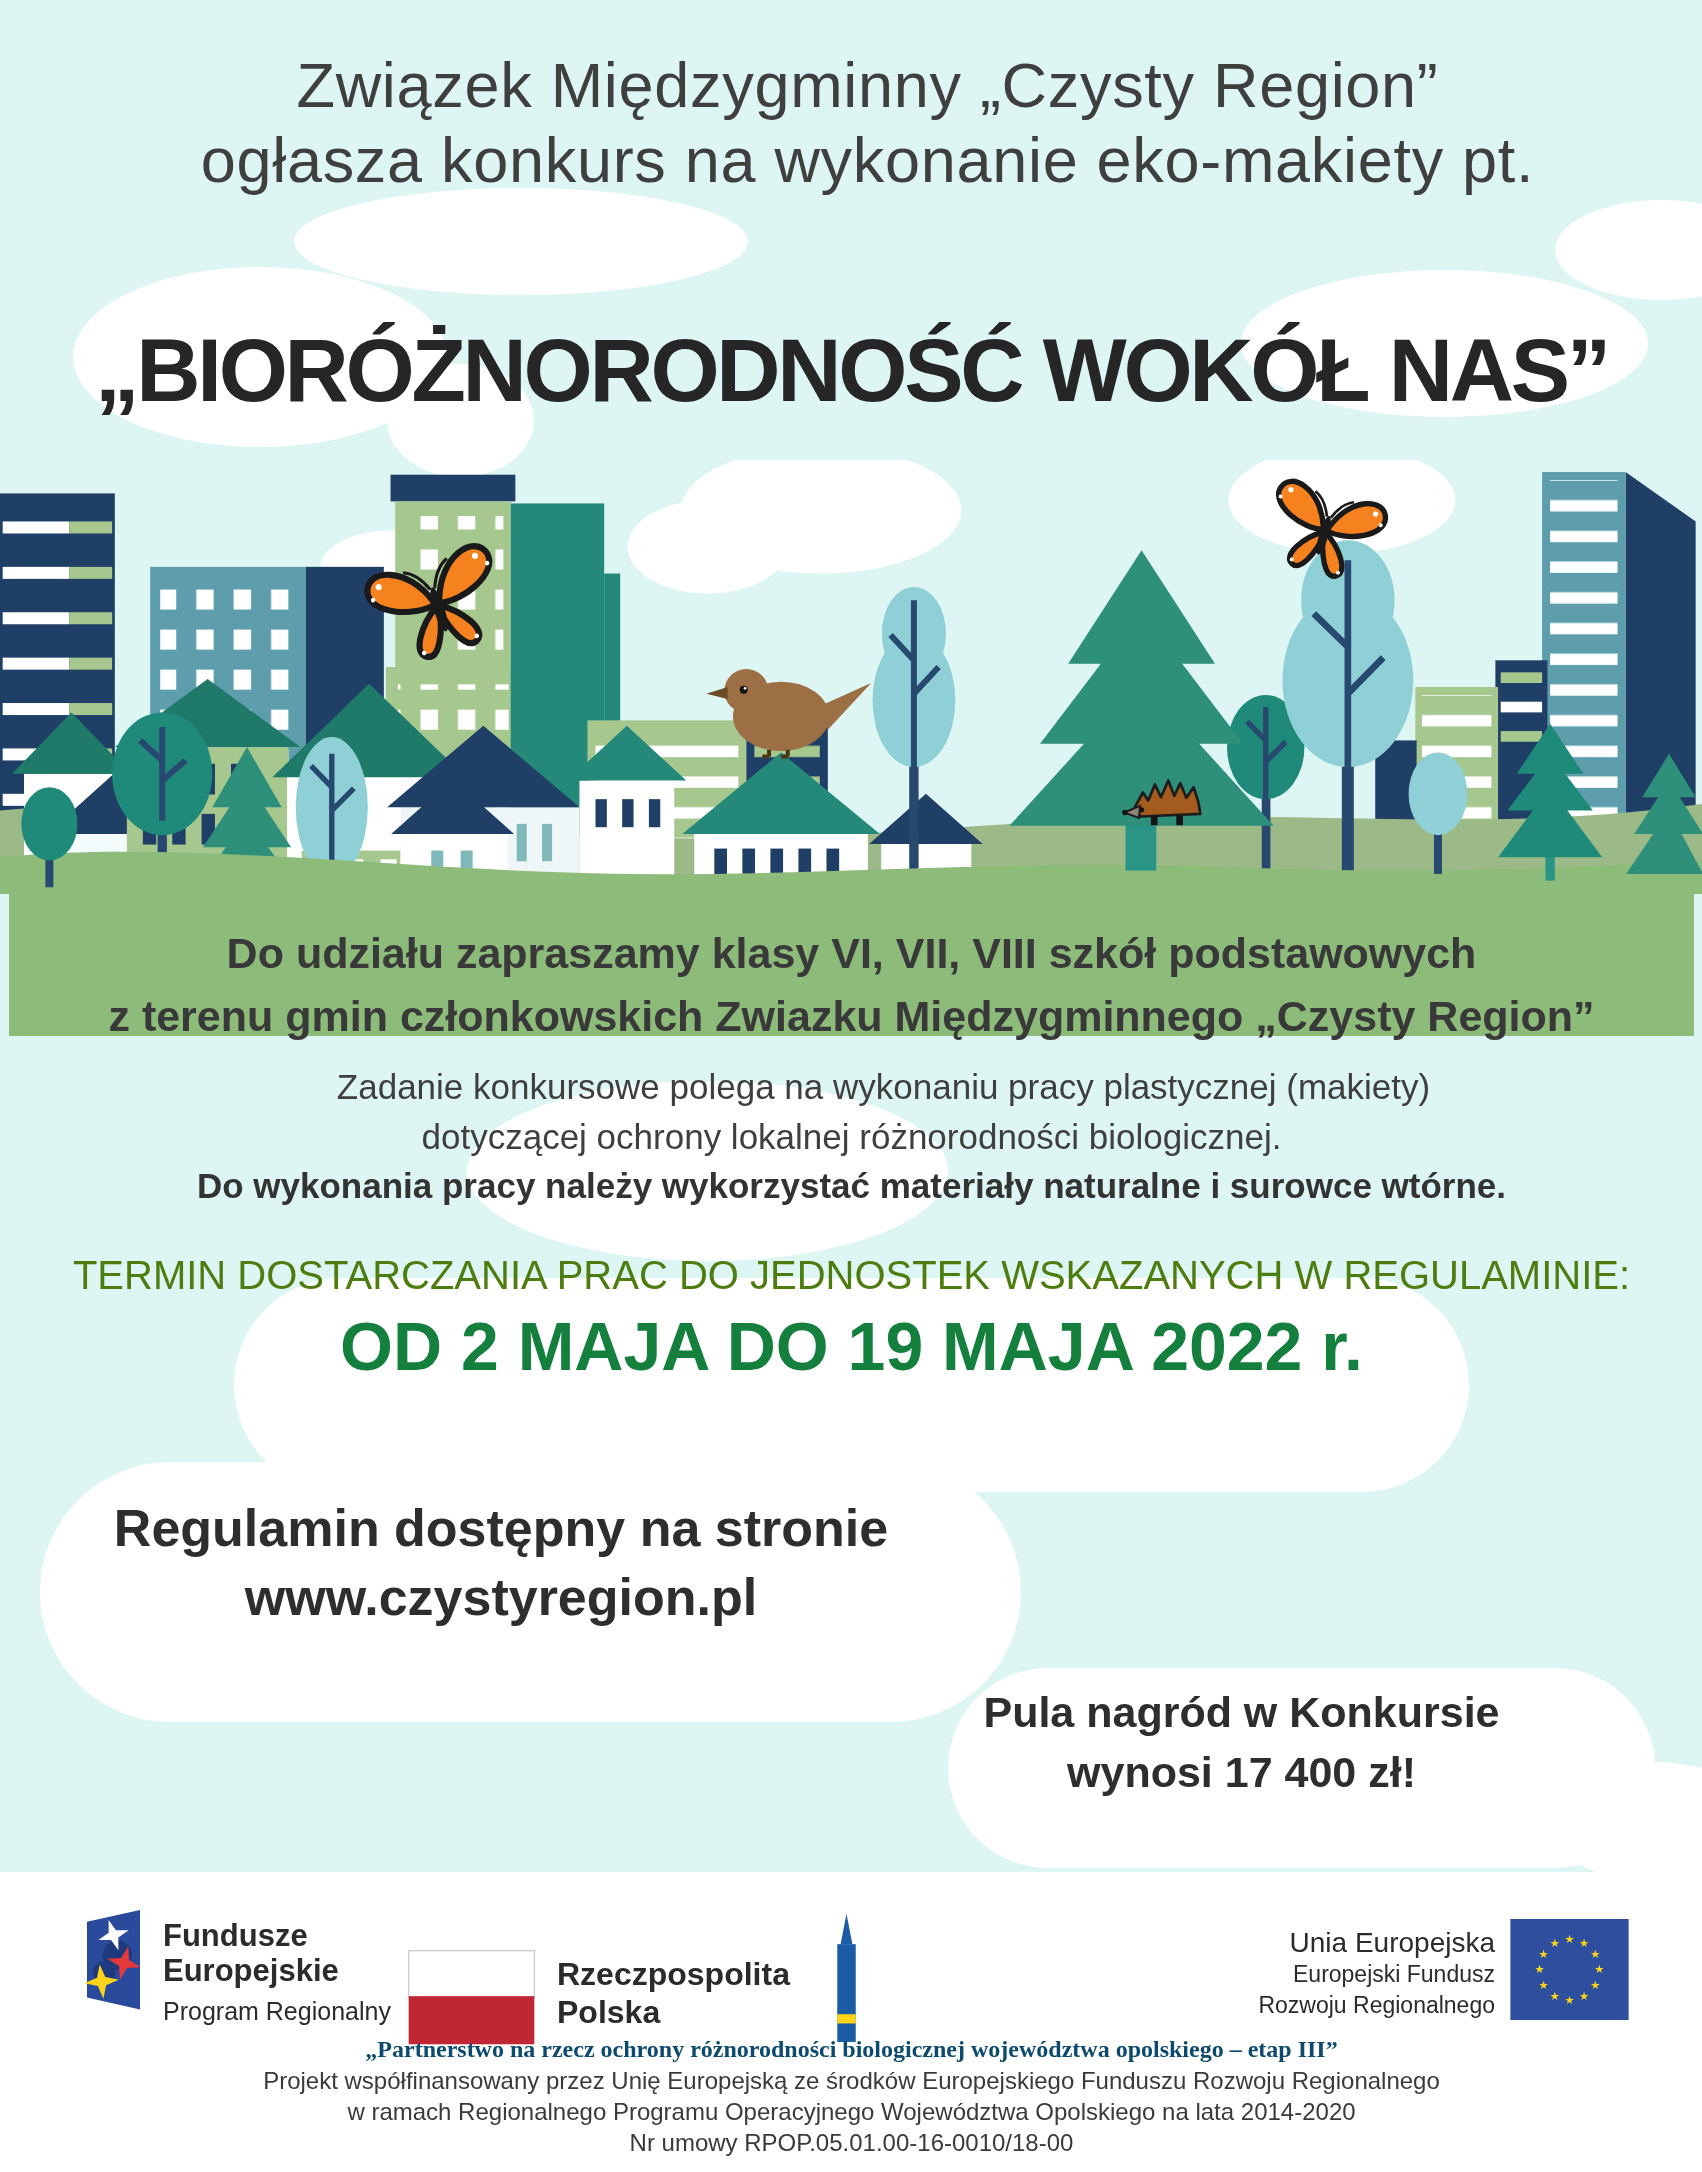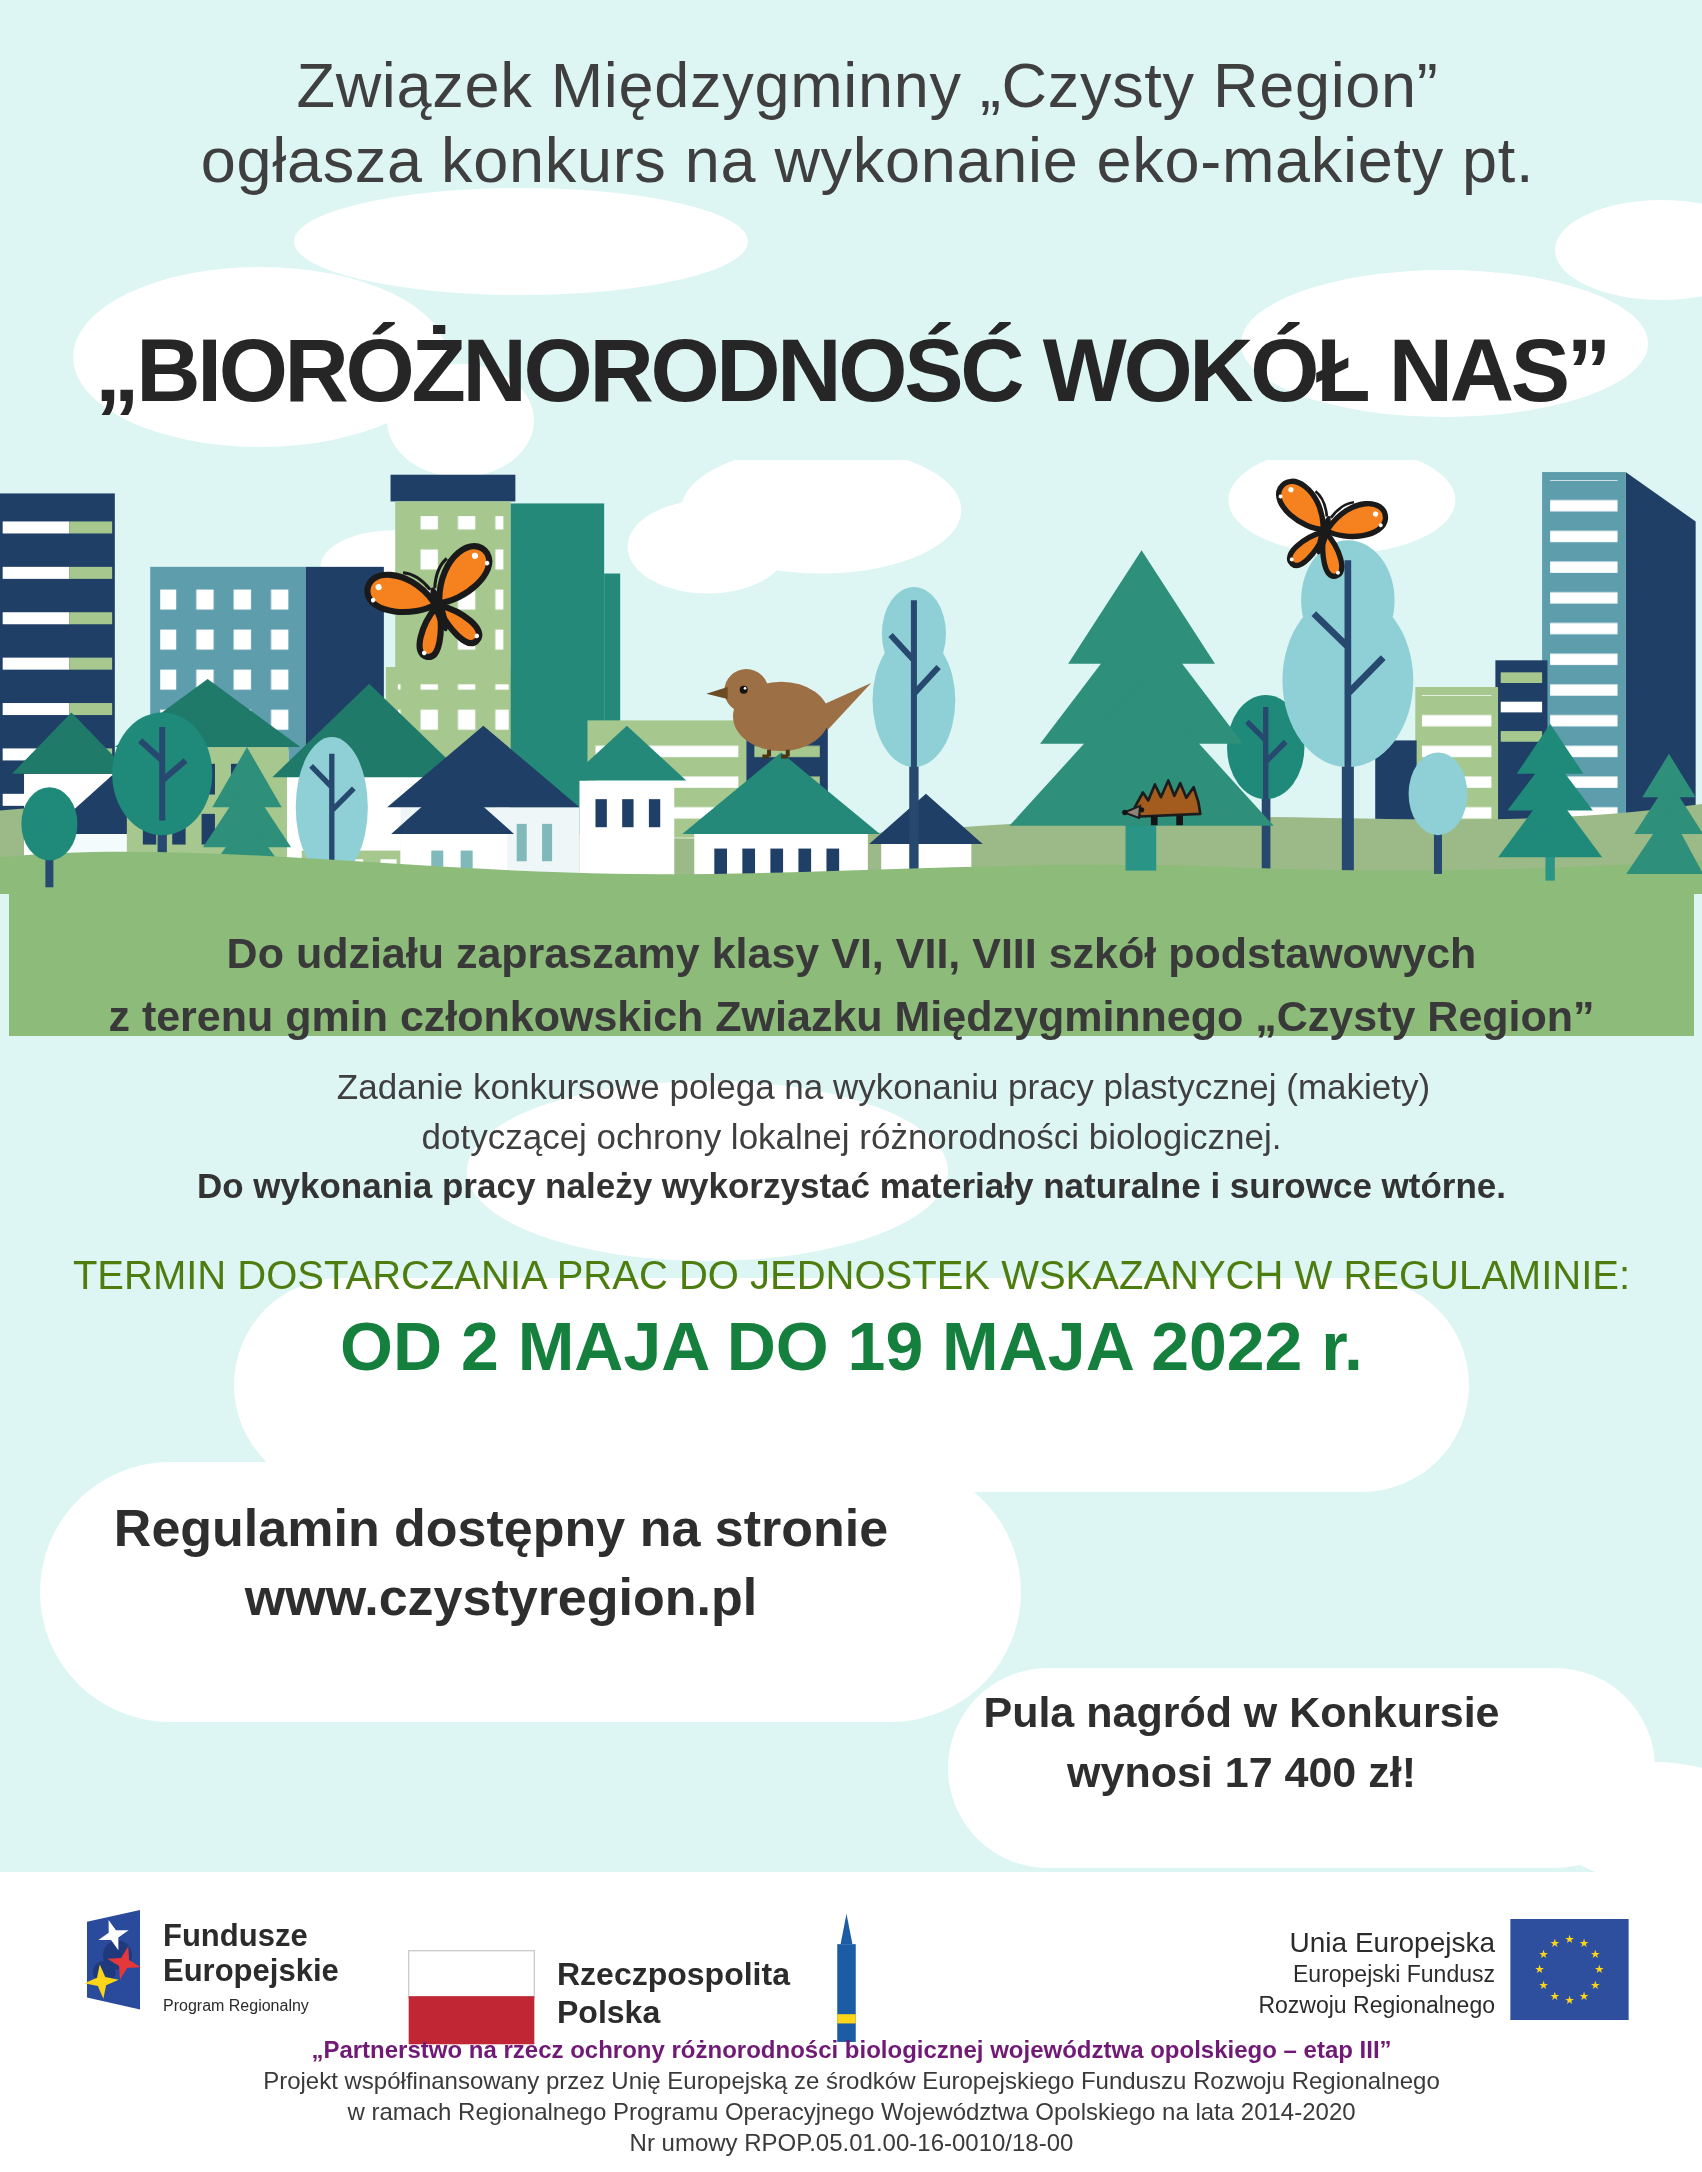--- a/index.html
+++ b/index.html
@@ -28,30 +28,30 @@
   .termin{font-size:40px;color:#4d7c0f;letter-spacing:0px;white-space:nowrap;}
   .od-maja{font-size:68px;font-weight:bold;color:#15803d;white-space:nowrap;}
   .rules{position:absolute;left:87px;top:1494px;width:828px;text-align:center;z-index:3;}
   .rules div{font-size:52px;font-weight:bold;color:#2e2e2e;line-height:69px;}
   .prize{position:absolute;left:901px;top:1682px;width:681px;text-align:center;z-index:3;}
   .prize div{font-size:43px;font-weight:bold;color:#2e2e2e;line-height:60px;}
   .footer-bg{position:absolute;left:0;top:1872px;width:1703px;height:300px;background:#ffffff;z-index:2;}
   .logo{position:absolute;z-index:3;}
   .fe-text{left:163px;top:1918px;}
   .fe-name{font-size:31px;font-weight:bold;color:#2b2b2b;line-height:35px;}
-  .fe-sub{font-size:16px;color:#2b2b2b;margin-top:9.3px;}
+  .fe-sub{font-size:25px;color:#2b2b2b;margin-top:9.3px;}
   .pl-text{left:557px;top:1955px;}
   .pl-name{font-size:32px;font-weight:bold;color:#2b2b2b;line-height:38px;}
   .op-text{left:872px;top:1938px;font-size:59px;font-weight:bold;color:#1b5ca5;letter-spacing:-1.3px;}
   .ue-text{left:1221px;top:1926px;width:274px;text-align:right;}
   .ue-l1{font-size:28px;font-weight:normal;color:#2b2b2b;line-height:33px;}
   .ue-l23{font-size:23px;color:#2b2b2b;line-height:31px;}
   .notes{position:absolute;left:0;top:2034px;width:100%;text-align:center;z-index:3;}
   .notes div{font-size:24px;line-height:31px;color:#3a3a3a;}
-  .notes .n1{font-weight:bold;color:#701a75;}
+  .notes .n1{font-weight:bold;color:#0c4a6e;font-family:Liberation Serif, serif;}
 </style>
 </head>
 <body>
 
 <div class="poster">
 
   <div class="cloud" style="left:294px;top:188px;width:454px;height:107px;"></div>
   <div class="cloud" style="left:1555px;top:200px;width:214px;height:100px;"></div>
   <div class="cloud" style="left:73px;top:267px;width:374px;height:180px;"></div>
   <div class="cloud" style="left:1241px;top:270px;width:407px;height:147px;"></div>

